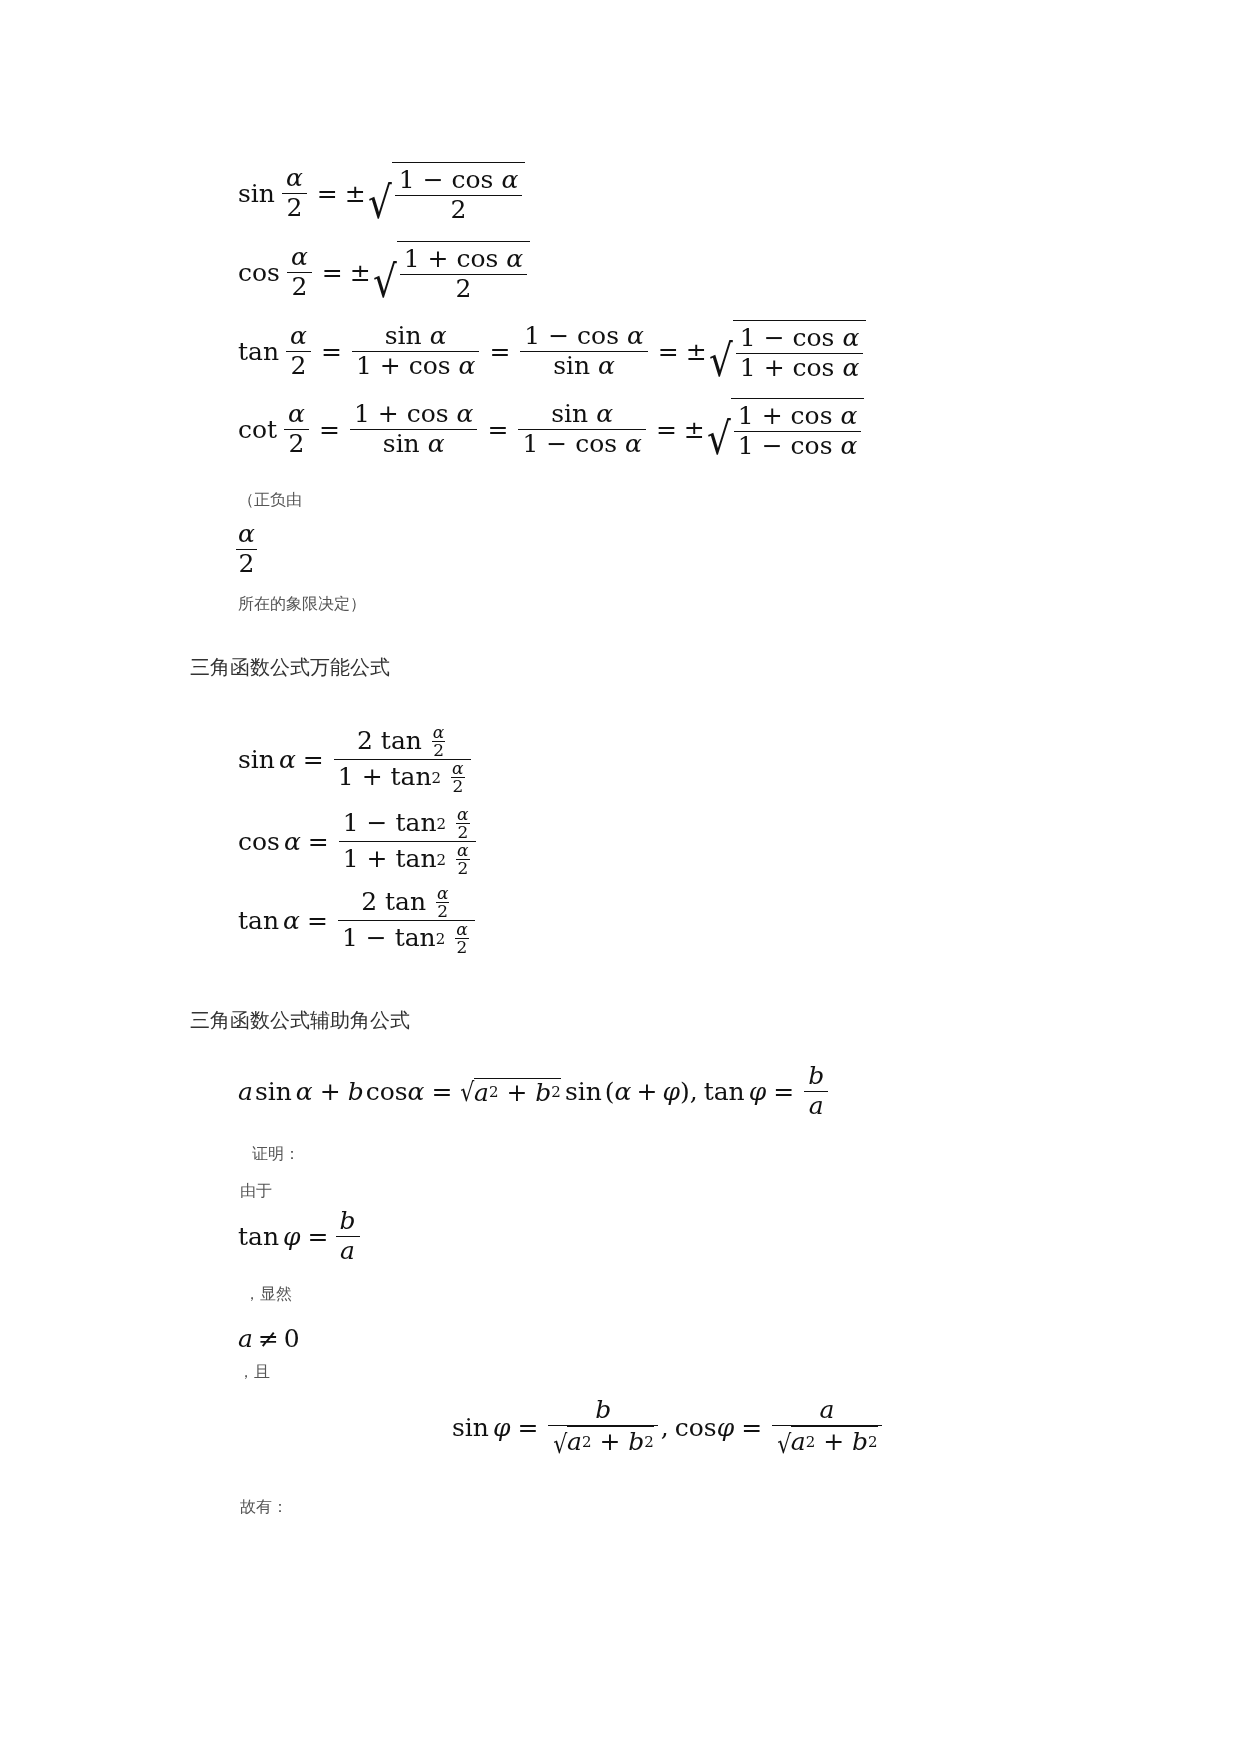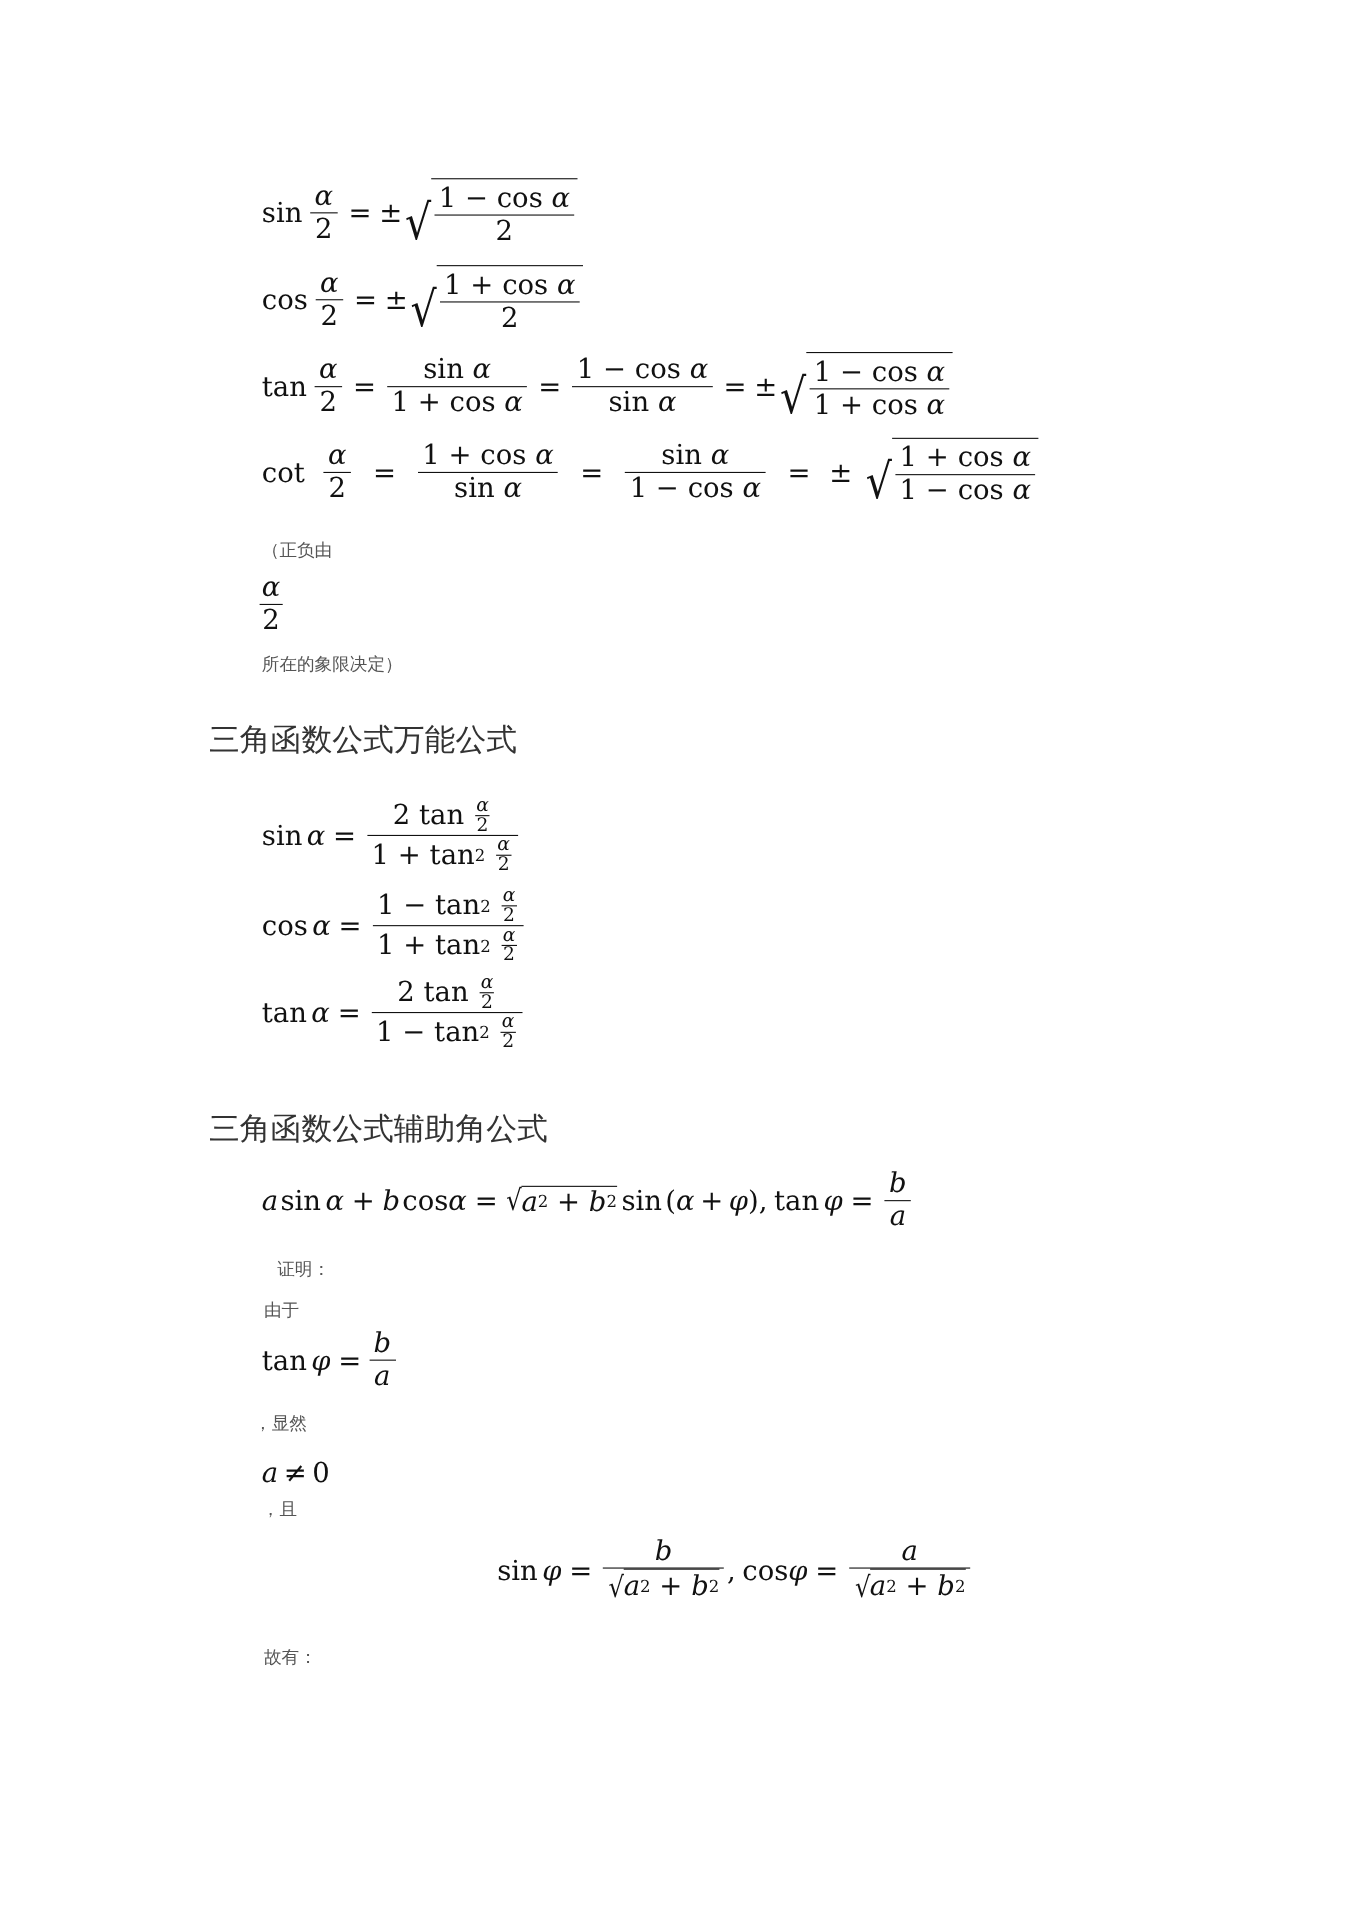--- a/index.html
+++ b/index.html
@@ -17,21 +17,21 @@
   .frac.small { font-size: 17px; margin: 0 2px; }
   .frac.small > .num, .frac.small > .den { padding: 0 1px; line-height: 1; }
   .frac.small > .bar { border-top-width: 1.2px; }
   .sqrt { display: inline-flex; align-items: stretch; }
   .sqrt .rad { font-size: 44px; line-height: 1; transform: scaleX(0.85); margin-right: -2px; display: flex; align-items: flex-end; }
   .sqrt .body { border-top: 1.6px solid #111; padding-top: 3px; display: inline-flex; align-items: center; }
   .sqrt.inline .rad { font-size: 26px; }
   .sqrt.inline .body { padding-top: 1px; }
   sup { font-size: 15px; vertical-align: 9px; line-height: 0; }
   .cjk { font-family: "DejaVu Sans", "Liberation Sans", sans-serif; font-size: 16px; color: #555; white-space: nowrap; }
-  .heading { font-family: "DejaVu Sans", "Liberation Sans", sans-serif; font-size: 28px; color: #333; white-space: nowrap; }
+  .heading { font-family: "DejaVu Sans", "Liberation Sans", sans-serif; font-size: 20px; color: #333; white-space: nowrap; }
 </style>
 </head>
 <body>
 
 <div class="abs math" style="left:238px; top:162px;">
   <span class="fn">sin</span>
   <span class="frac">
     <span class="num it">α</span>
       <span class="bar"></span>
     <span class="den">2</span>
@@ -97,21 +97,21 @@
     <span class="body">
       <span class="frac">
         <span class="num"><span>1 − cos</span> <span class="it">α</span></span>
           <span class="bar"></span>
         <span class="den"><span>1 + cos</span> <span class="it">α</span></span>
       </span>
     </span>
   </span>
 </div>
 
-<div class="abs math" style="left:238px; top:398px;gap:10px;">
+<div class="abs math" style="left:238px; top:398px;">
   <span class="fn">cot</span>
   <span class="frac">
     <span class="num it">α</span>
       <span class="bar"></span>
     <span class="den">2</span>
   </span>
   <span class="op">=</span>
   <span class="frac">
     <span class="num"><span>1 + cos</span> <span class="it">α</span></span>
       <span class="bar"></span>
@@ -245,21 +245,21 @@
   <span class="fn">tan</span>
     <span class="it">φ</span>
   <span class="op">=</span>
   <span class="frac" style="margin:0;">
     <span class="num it">b</span>
       <span class="bar"></span>
     <span class="den it">a</span>
   </span>
 </div>
 
-<div class="abs cjk" style="left:231px; top:1284px;">，显然</div>
+<div class="abs cjk" style="left:244px; top:1284px;">，显然</div>
 
 <div class="abs math" style="left:238px; top:1326px;">
   <span class="it">a</span>
   <span style="margin:0 5px;">≠</span>
   <span>0</span>
 </div>
 
 <div class="abs cjk" style="left:238px; top:1362px;">，且</div>
 
 <div class="abs math" style="left:452px; top:1396px;">

